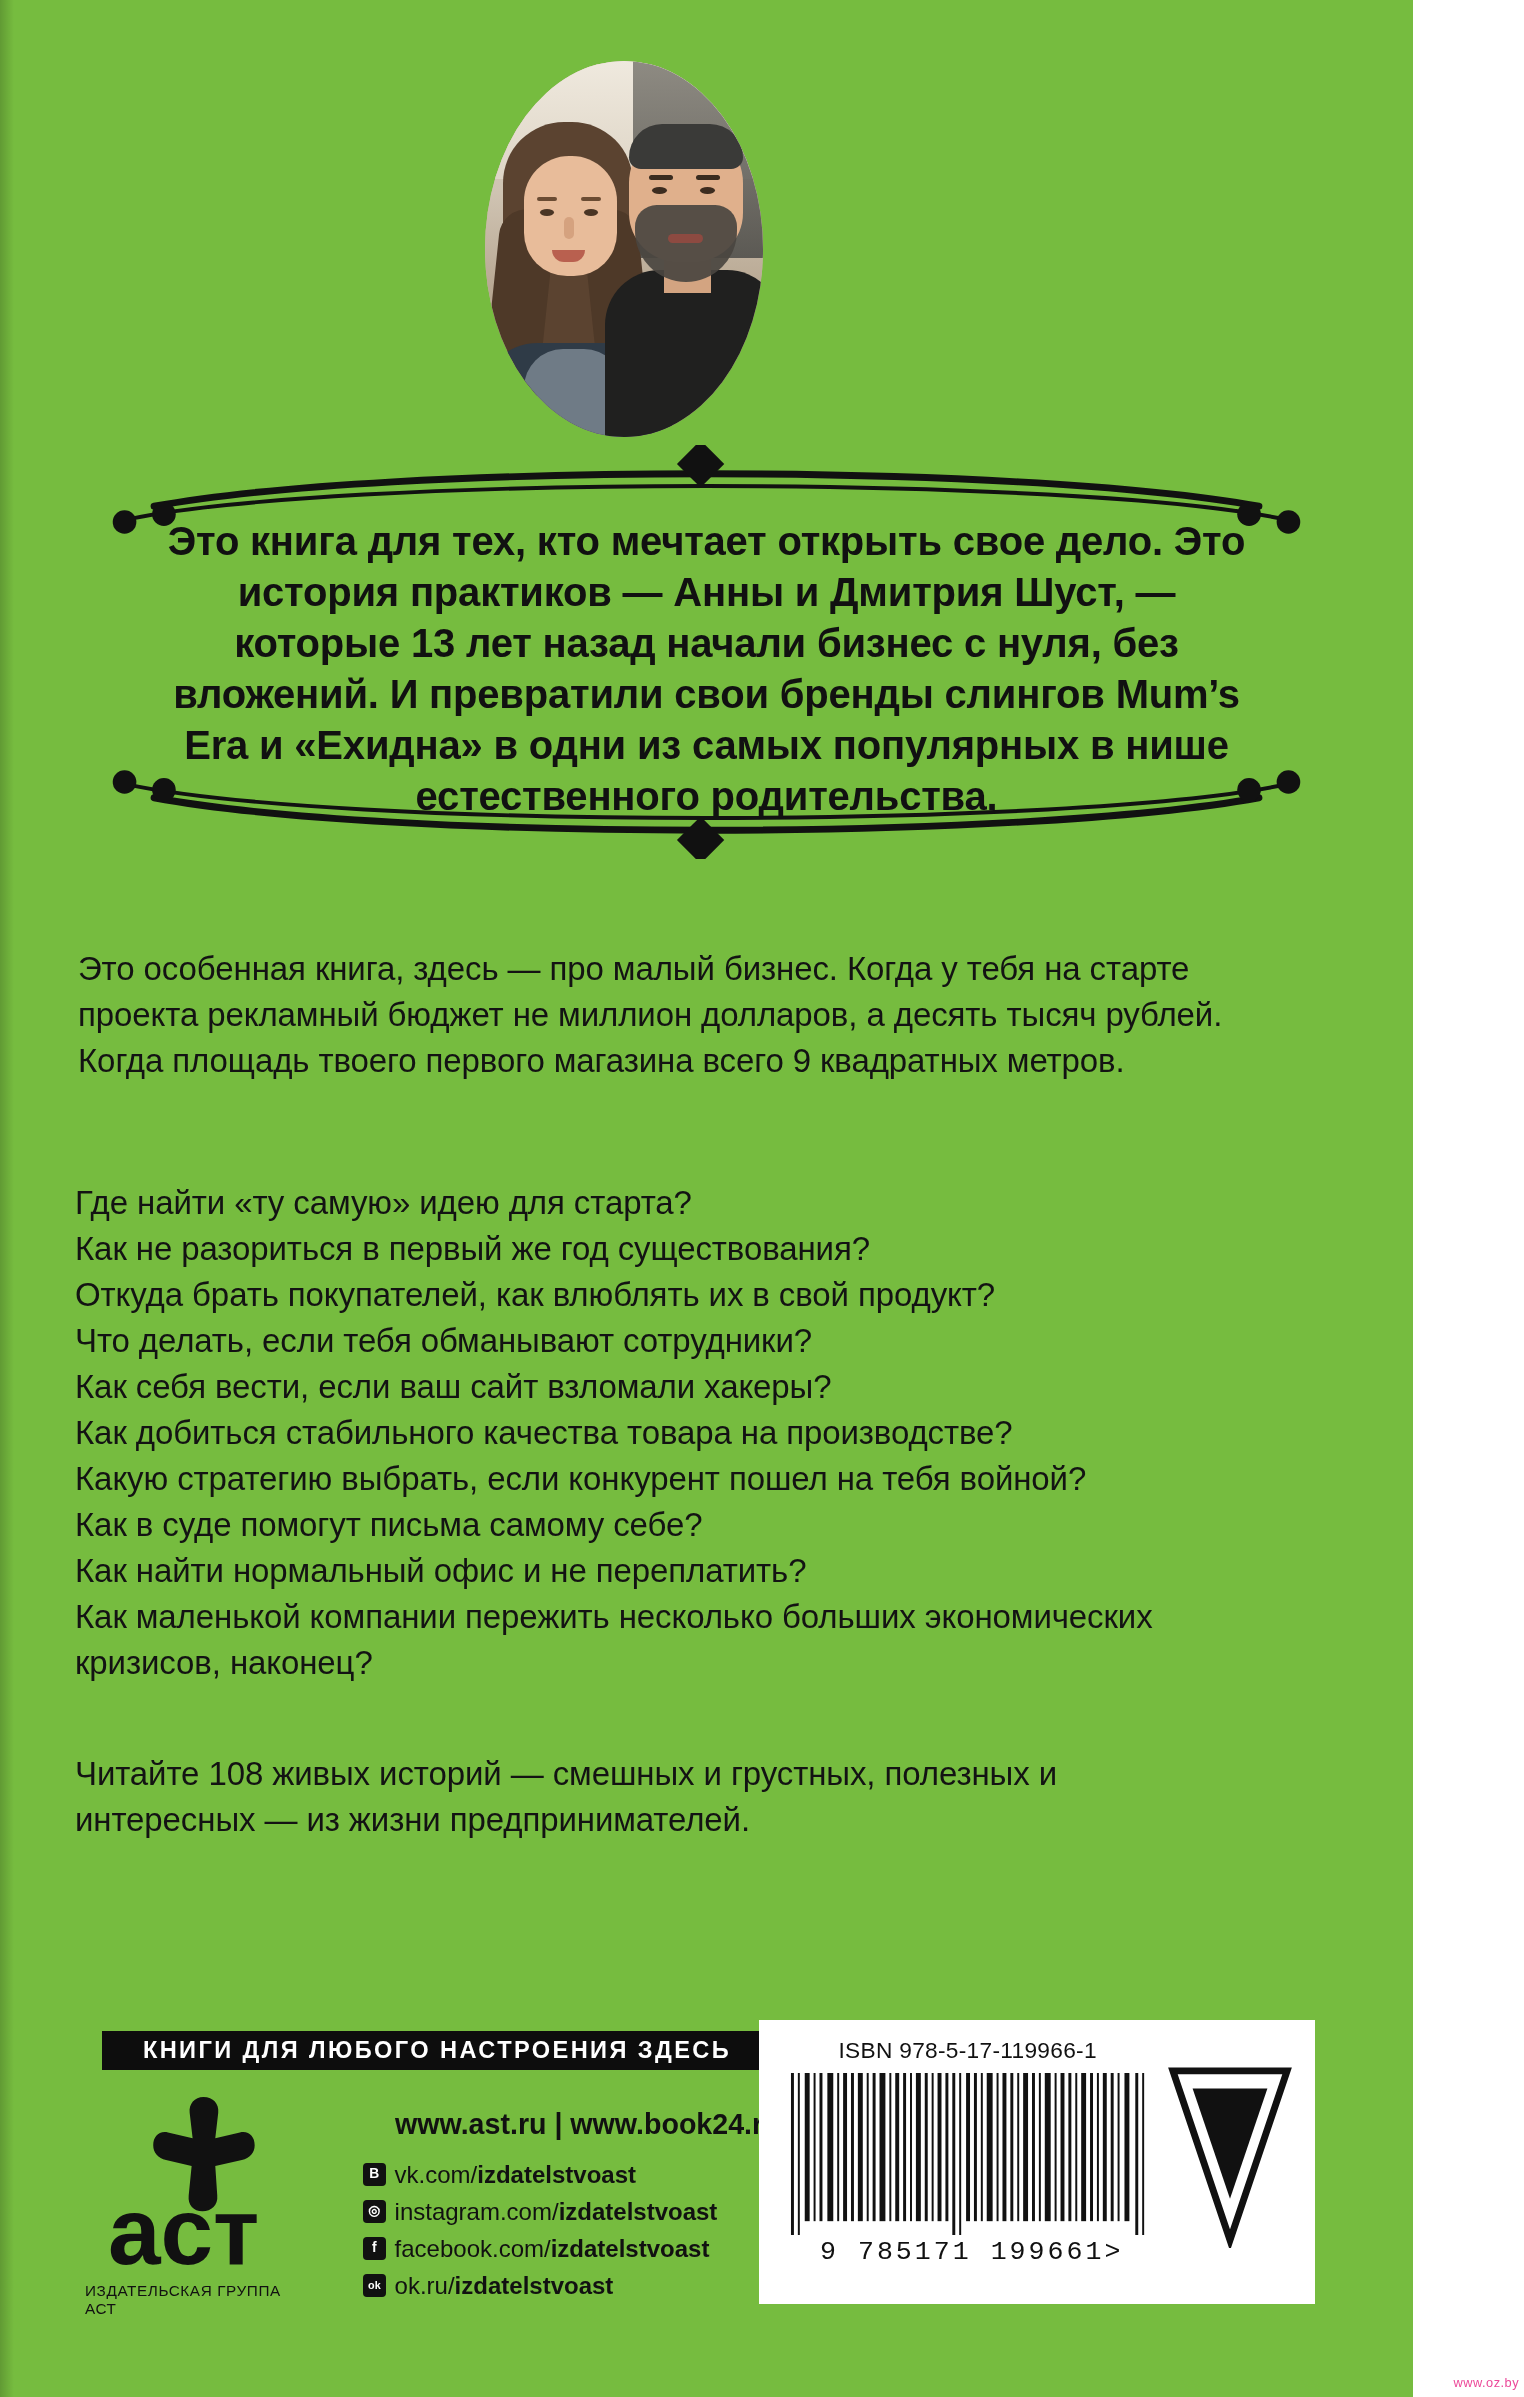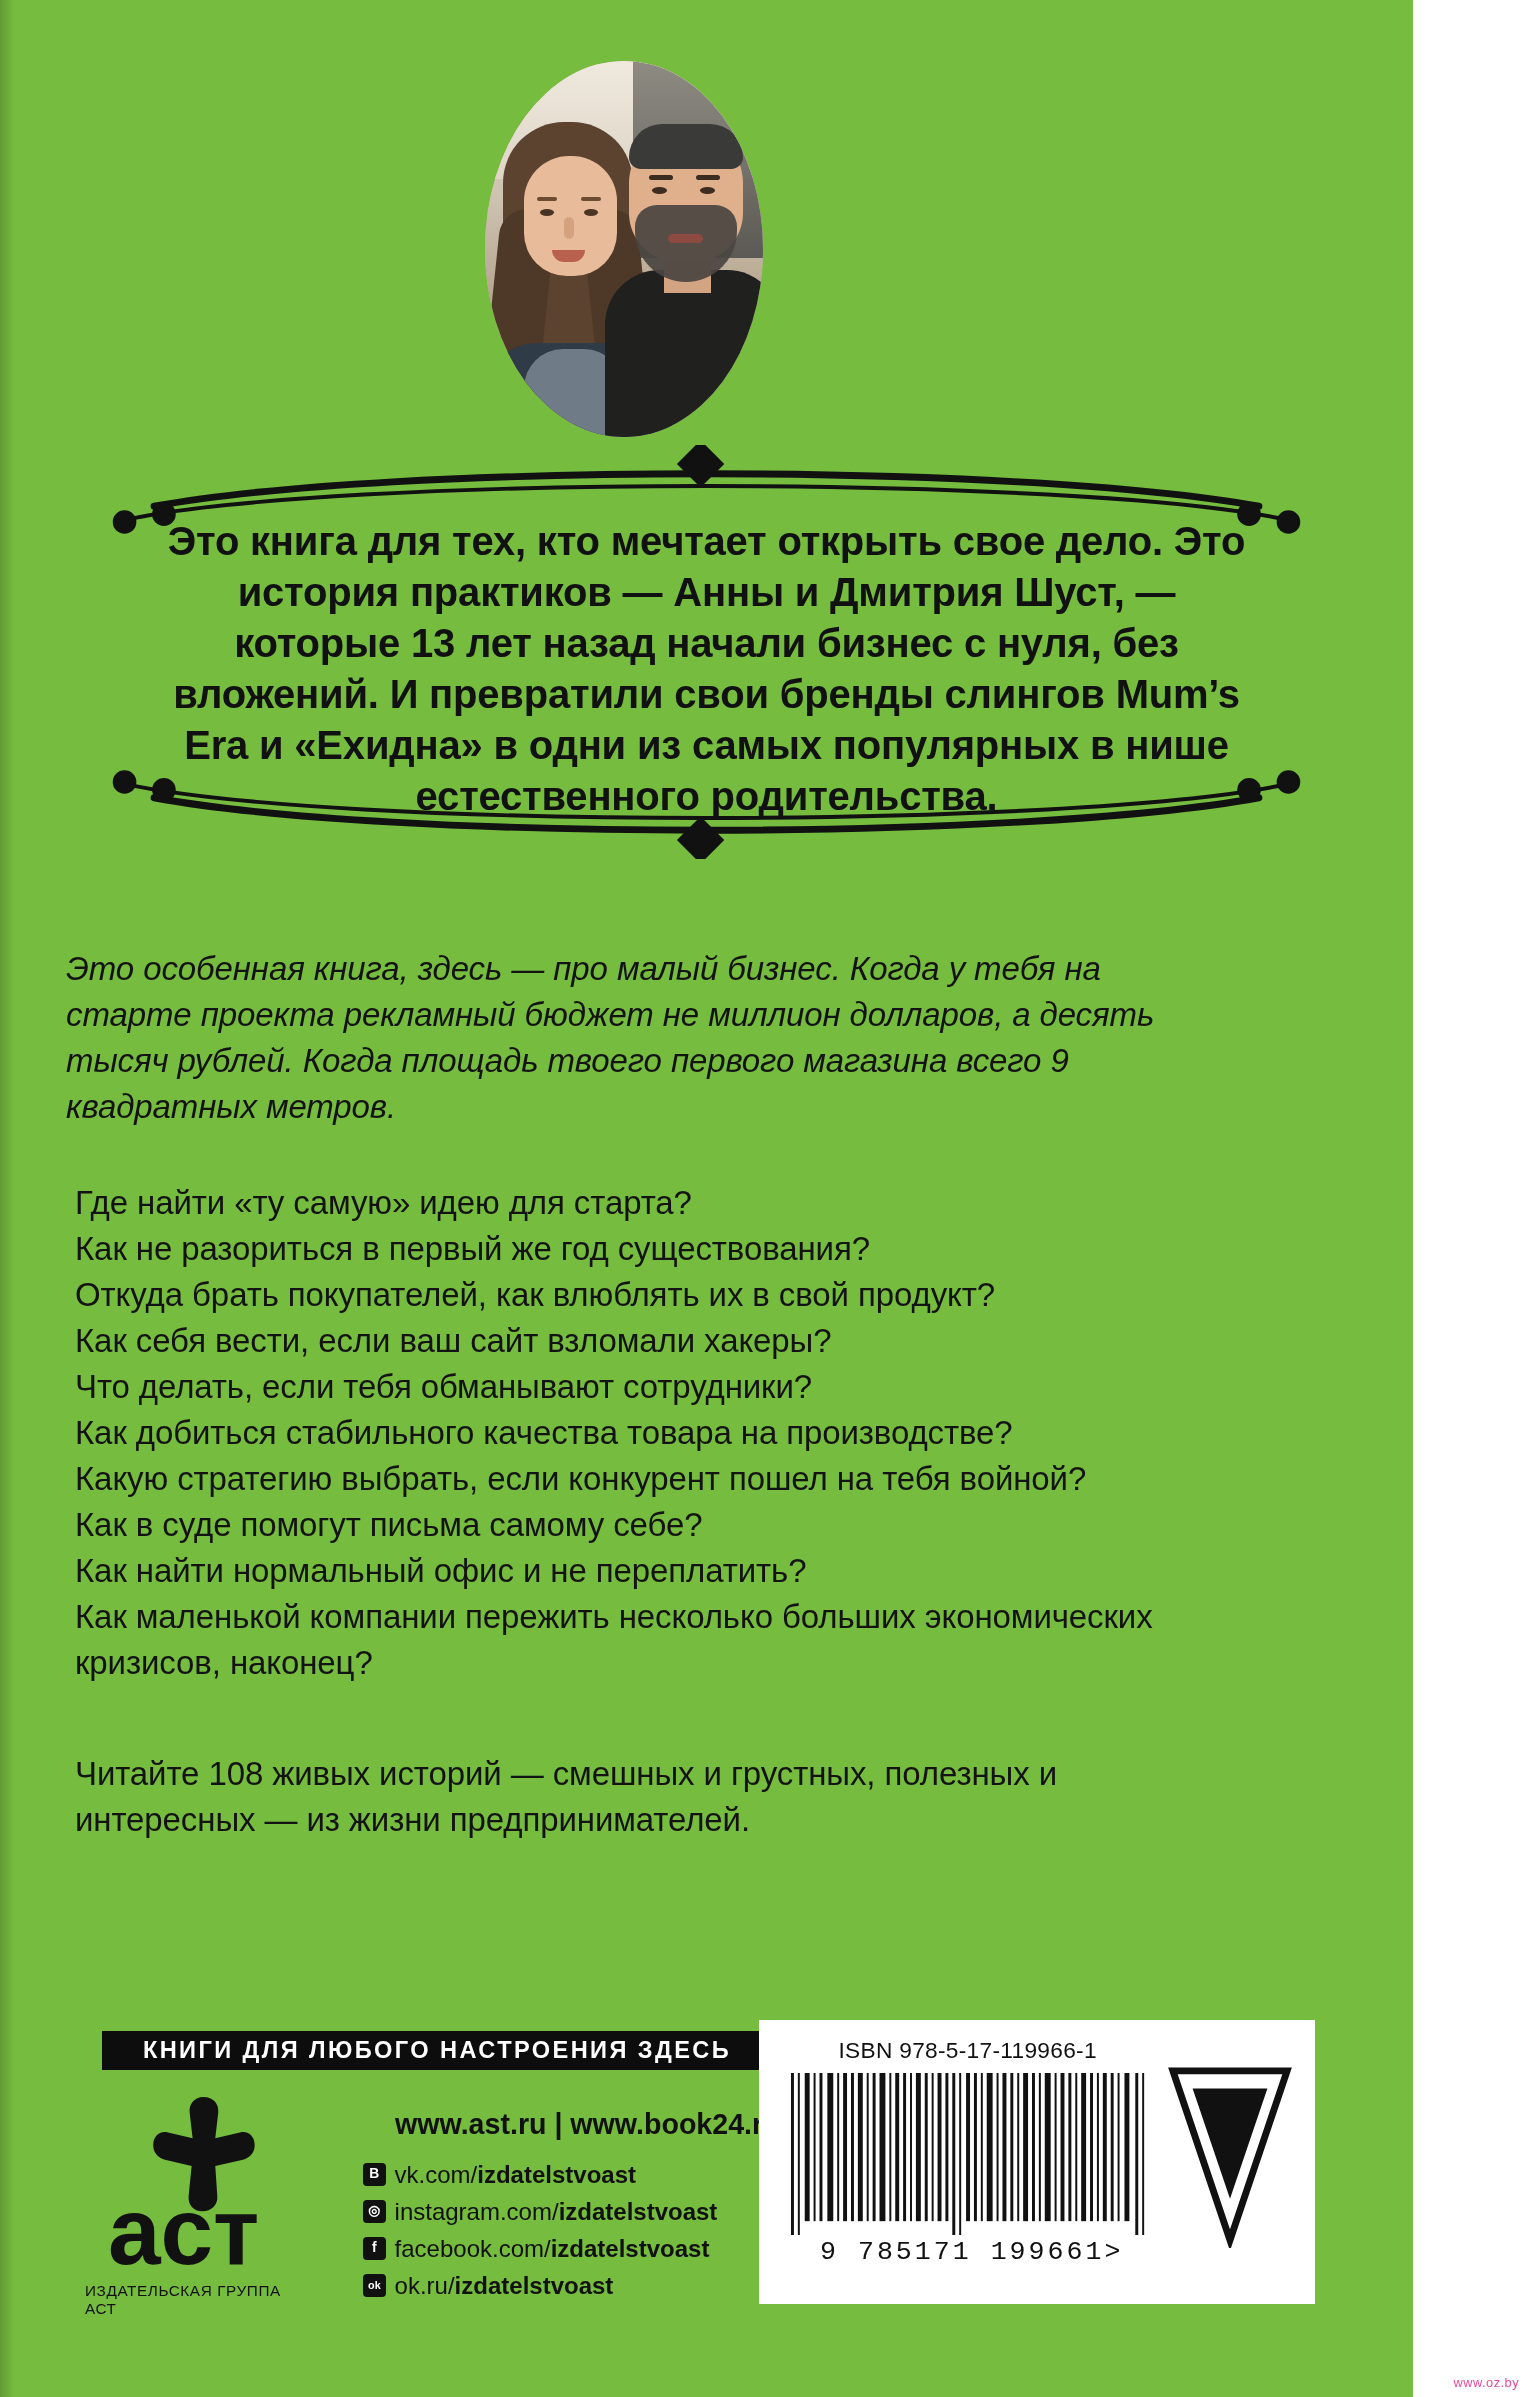--- a/index.html
+++ b/index.html
@@ -245,24 +245,23 @@
 
   
   .para {
     position: absolute;
     color: #131313;
     font-size: 33px;
     line-height: 46px;
     letter-spacing: -0.1px;
   }
   .para-1 {
-    left: 66px;
+    left: 78px;
     top: 946px;
     width: 1162px;
-    font-style: italic;
   }
   .q-list {
     position: absolute;
     left: 75px;
     top: 1180px;
     width: 1251px;
     color: #131313;
     font-size: 33px;
     line-height: 46px;
     letter-spacing: -0.1px;
@@ -469,22 +468,22 @@
       </svg>
       <div class="quote-text">Это книга для тех, кто мечтает открыть свое дело. Это история практиков — Анны и Дмитрия Шуст, — которые 13 лет назад начали бизнес с нуля, без вложений. И превратили свои бренды слингов Mum’s Era и «Ехидна» в одни из самых популярных в нише естественного родительства.</div>
     </div>
 
     <div class="para para-1">Это особенная книга, здесь — про малый бизнес. Когда у тебя на старте проекта рекламный бюджет не миллион долларов, а десять тысяч рублей. Когда площадь твоего первого магазина всего 9 квадратных метров.</div>
 
     <div class="q-list">
       <div>Где найти «ту самую» идею для старта?</div>
       <div>Как не разориться в первый же год существования?</div>
       <div>Откуда брать покупателей, как влюблять их в свой продукт?</div>
+      <div>Что делать, если тебя обманывают сотрудники?</div>
       <div>Как себя вести, если ваш сайт взломали хакеры?</div>
-      <div>Что делать, если тебя обманывают сотрудники?</div>
       <div>Как добиться стабильного качества товара на производстве?</div>
       <div>Какую стратегию выбрать, если конкурент пошел на тебя войной?</div>
       <div>Как в суде помогут письма самому себе?</div>
       <div>Как найти нормальный офис и не переплатить?</div>
       <div>Как маленькой компании пережить несколько больших экономических
 кризисов, наконец?</div>
     </div>
 
     <div class="para para-3">Читайте 108 живых историй — смешных и грустных, полезных и интересных — из жизни предпринимателей.</div>
 

